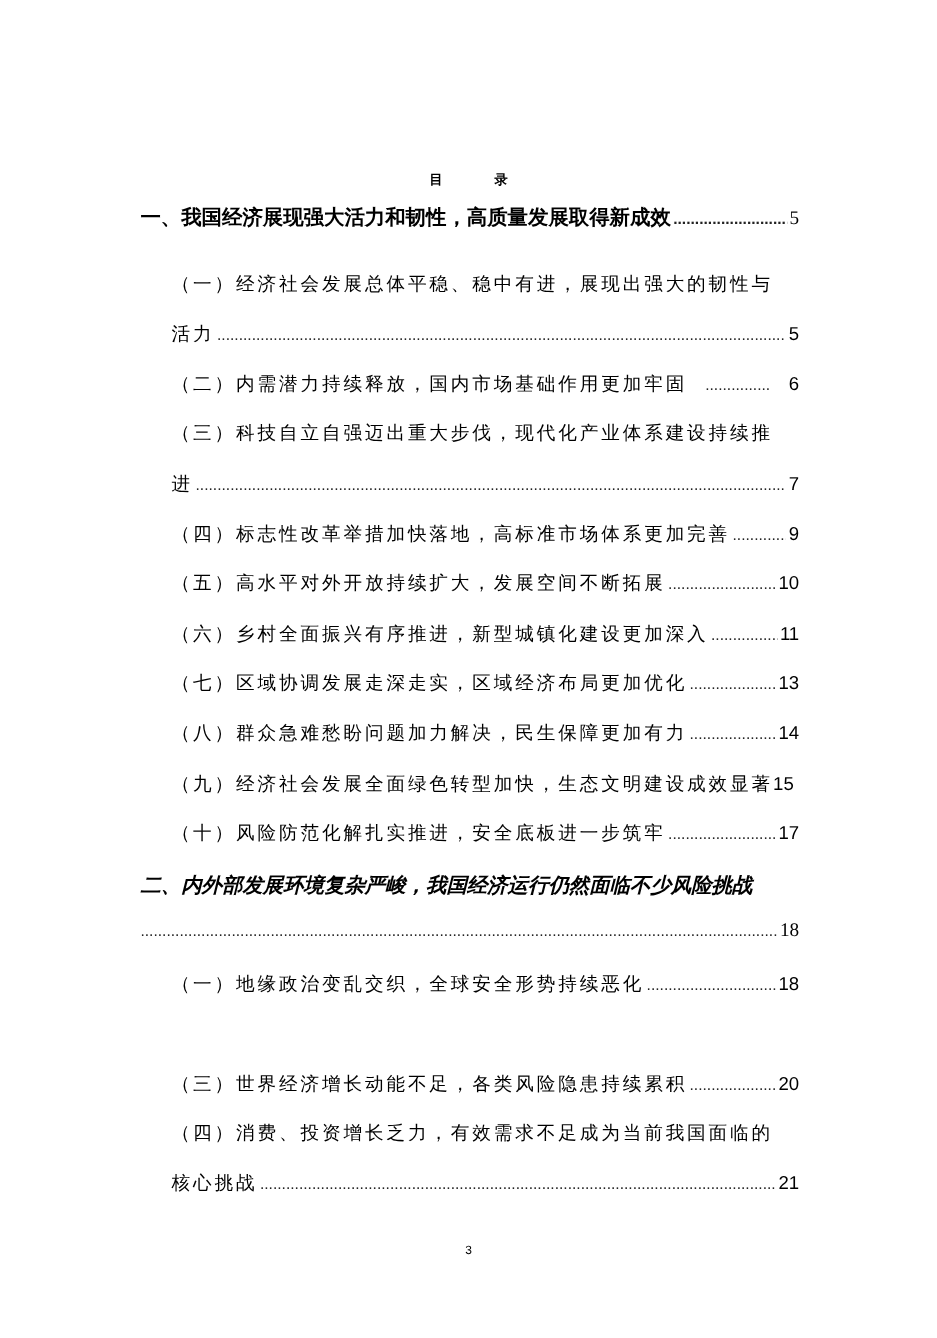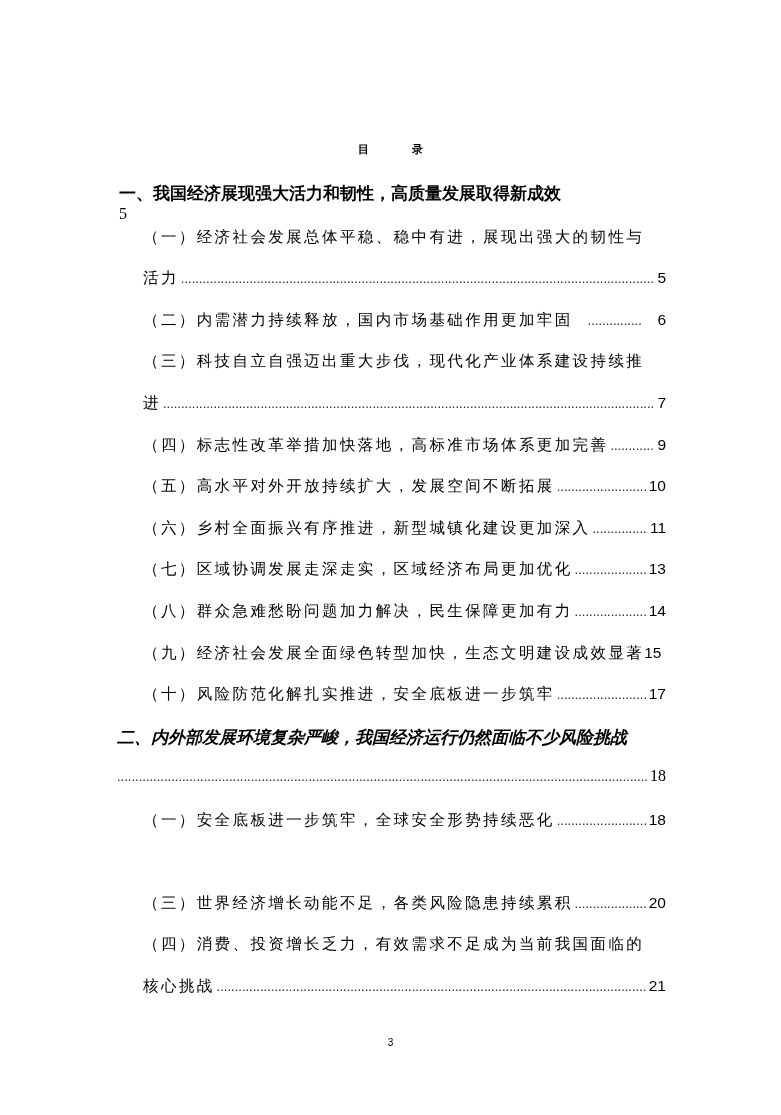--- a/index.html
+++ b/index.html
@@ -24,21 +24,21 @@
     .row.cont-l1 .page-num { font-family: "Liberation Serif", serif; font-size: 16px; }
     .footer-page { position: absolute; left: 0; width: 781px; top: 1037px; text-align: center;
                    font-family: "Liberation Sans", sans-serif; font-size: 10px; }
   </style>
 </head>
 <body>
 
 <div class="page">
   <div class="toc-title">目　录</div>
 
-  <div class="row l1" style="top:182px;flex-direction:column;">
+  <div class="row l1" style="top:170px;">
     <span class="label">一、我国经济展现强大活力和韧性，高质量发展取得新成效</span>
     <span class="dots"></span>
     <span class="page-num">5</span>
   </div>
 
   <div class="row l2" style="top:227px;">
     <span class="label">（一）经济社会发展总体平稳、稳中有进，展现出强大的韧性与</span>
   </div>
   <div class="row cont" style="top:268px;">
     <span class="label">活力</span>
@@ -104,21 +104,21 @@
 
   <div class="row l1" style="top:726px;font-style:italic;">
     <span class="label">二、内外部发展环境复杂严峻，我国经济运行仍然面临不少风险挑战</span>
   </div>
   <div class="row cont cont-l1" style="top:767px;">
     <span class="dots" style="margin-left:0;"></span>
     <span class="page-num">18</span>
   </div>
 
   <div class="row l2" style="top:810px;">
-    <span class="label">（一）安全底板进一步筑牢，全球安全形势持续恶化</span>
+    <span class="label">（一）地缘政治变乱交织，全球安全形势持续恶化</span>
     <span class="dots"></span>
     <span class="page-num">18</span>
   </div>
 
 
   <div class="row l2" style="top:893px;">
     <span class="label">（三）世界经济增长动能不足，各类风险隐患持续累积</span>
     <span class="dots"></span>
     <span class="page-num">20</span>
   </div>

